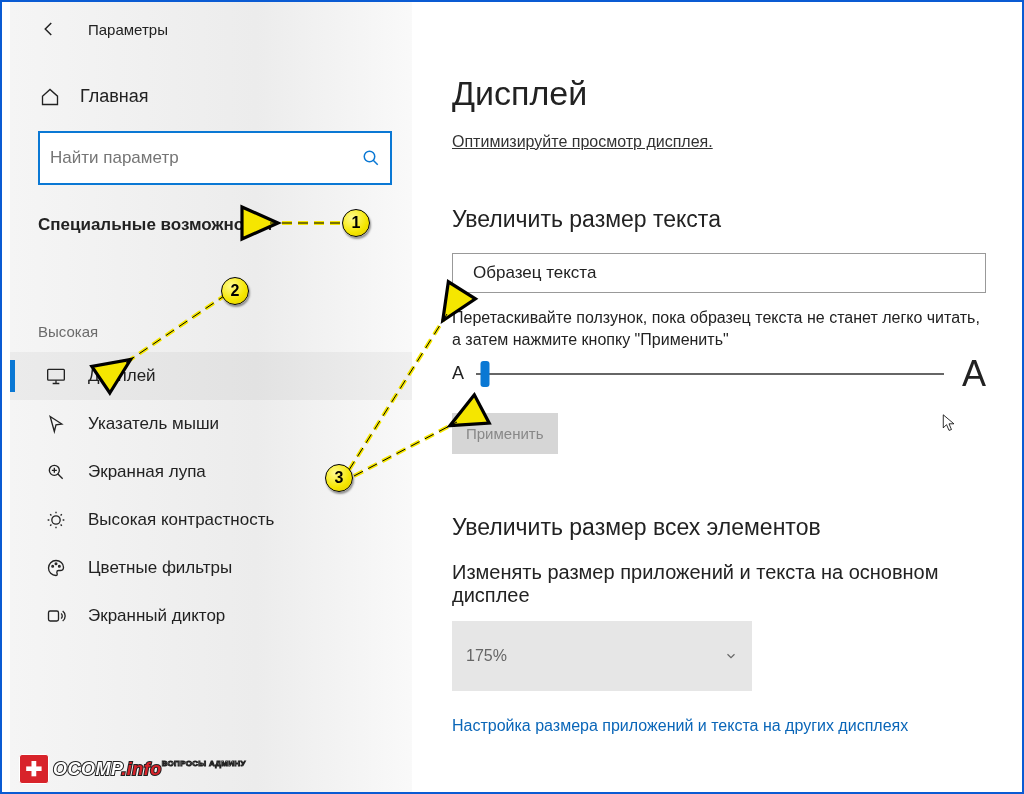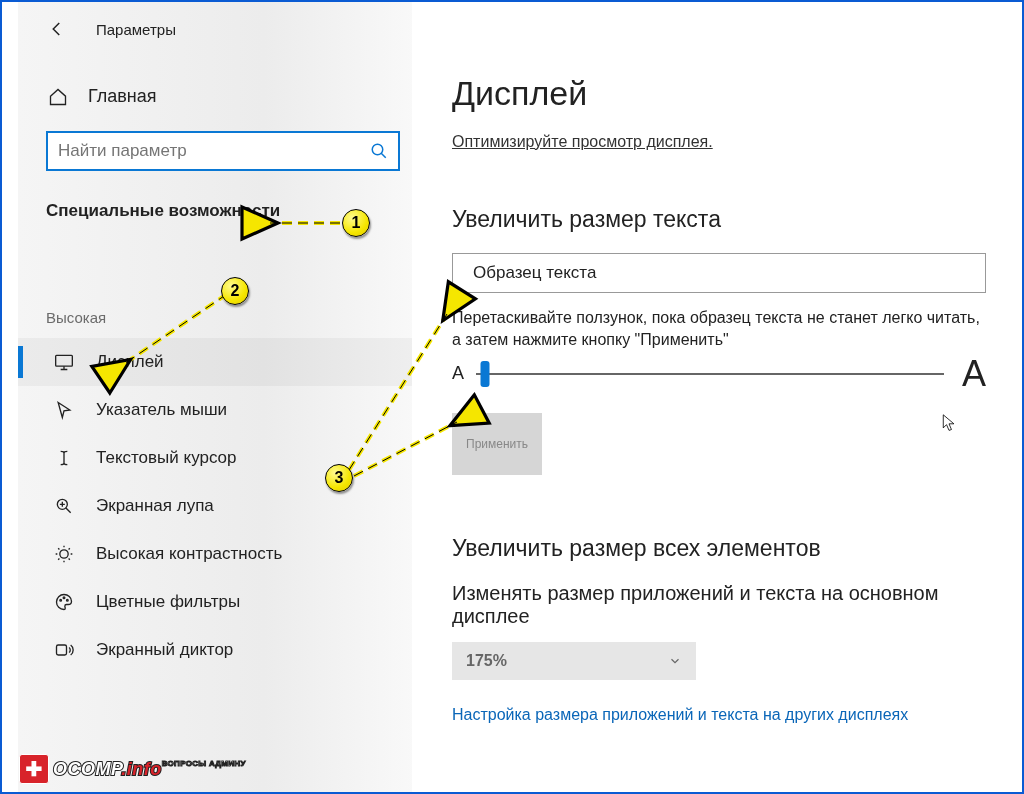--- a/index.html
+++ b/index.html
@@ -1,26 +1,26 @@
 <!DOCTYPE html>
 <html><head>
 <meta charset="utf-8">
 <style>
   * { box-sizing: border-box; margin: 0; padding: 0; font-family: "Segoe UI", Arial, sans-serif; }
   body { background: #fff; }
   .window { width: 1024px; height: 794px; border: 2px solid #0a5bd3; position: relative; overflow: hidden; background: #fff; }
-  .left { position: absolute; left: 16px; top: 0; width: 410px; height: 100%; background: linear-gradient(90deg, #f5f5f5 0%, #ececec 60%, #fafafa 100%); }
+  .left { position: absolute; left: 8px; top: 0; width: 410px; height: 100%; background: linear-gradient(90deg, #f5f5f5 0%, #ececec 60%, #fafafa 100%); }
   .right { position: absolute; left: 410px; top: 0; width: 614px; height: 100%; background: #fff; padding: 0; }
   .back-row { padding: 18px 0 0 30px; display: flex; align-items: center; gap: 30px; }
   .back-icon { width: 18px; height: 18px; cursor: pointer; }
   .title { font-size: 15px; color: #222; }
   .home-row { padding: 48px 0 0 30px; display: flex; align-items: center; gap: 20px; }
   .home-icon { width: 20px; height: 20px; }
   .home-label { font-size: 18px; color: #222; text-align: center; }
-  .search-box { margin: 24px 28px 0 28px; border: 2px solid #0a78d4; background: #fff; height: 40px; display: flex; align-items: center; padding: 0 10px; }
+  .search-box { margin: 24px 28px 0 28px; border: 2px solid #0a78d4; background: #fff; height: 54px; display: flex; align-items: center; padding: 0 10px; }
   .search-box input { border: none; outline: none; flex: 1; font-size: 17px; color: #666; background: transparent; }
   .search-box .sicon { width: 18px; height: 18px; color: #0a78d4; }
   .category { margin: 30px 0 0 28px; font-size: 17px; font-weight: 600; color: #222; }
   .group-label { margin: 88px 0 0 28px; font-size: 15px; color: #6b6b6b; }
   .nav { margin-top: 12px; }
   .nav-item { display: flex; align-items: center; gap: 22px; padding: 14px 0 14px 36px; font-size: 17px; color: #222; cursor: pointer; position: relative; }
   .nav-item.active { background: rgba(0,0,0,0.04); }
   .nav-item.active::before { content: ""; position: absolute; left: 0; top: 8px; bottom: 8px; width: 5px; background: #0a78d4; }
   .nav-icon { width: 20px; height: 20px; color: #222; }
   .right-inner { padding: 72px 40px 0 40px; }
@@ -28,23 +28,23 @@
   .sub { font-size: 16px; color: #333; margin-bottom: 55px; text-decoration: underline; }
   .h2 { font-size: 23px; font-weight: 400; color: #222; margin-bottom: 20px; }
   .sample-box { border: 1px solid #999; padding: 9px 20px; font-size: 17px; color: #222; margin-bottom: 14px; }
   .hint { font-size: 16px; color: #222; line-height: 1.4; margin-bottom: 1px; }
   .slider-row { display: flex; align-items: center; gap: 12px; width: 100%; margin-bottom: 18px; }
   .slider-row .small-a { font-size: 18px; color: #222; }
   .slider-row .big-a { font-size: 36px; color: #222; margin-left: 6px; }
   .slider { position: relative; flex: 1; height: 24px; }
   .slider .track { position: absolute; top: 50%; left: 0; right: 0; height: 2px; background: #666; transform: translateY(-50%); }
   .slider .thumb { position: absolute; top: 50%; left: 2%; width: 9px; height: 26px; background: #0a78d4; border-radius: 3px; transform: translate(-50%, -50%); }
-  .apply-btn { background: #d6d6d6; color: #888; border: none; font-size: 12px; padding: 24px 14px; cursor: default; margin-bottom: 60px; text-align: center; }
+  .apply-btn { background: #d6d6d6; color: #888; border: none; font-size: 15px; padding: 12px 14px; cursor: default; margin-bottom: 60px; text-align: center; }
   .scale-label { font-size: 20px; color: #222; margin-bottom: 14px; }
-  .dropdown { border: none; background: #e6e6e6; padding: 10px 14px; font-size: 16px; color: #666; width: 244px; display: flex; justify-content: space-between; align-items: center; margin-bottom: 26px; cursor: pointer; font-weight: bold; }
+  .dropdown { border: none; background: #e6e6e6; padding: 26px 14px; font-size: 16px; color: #666; width: 300px; display: flex; justify-content: space-between; align-items: center; margin-bottom: 26px; cursor: pointer; }
   .dropdown .chev { width: 14px; height: 14px; }
   .link { color: #0a66b8; font-size: 16px; margin-bottom: 18px; cursor: pointer; display: block; }
   .cursor-pointer { position: absolute; right: 66px; top: 412px; width: 14px; height: 18px; }
 
   
   .badge { position: absolute; width: 28px; height: 28px; border-radius: 50%; background: radial-gradient(circle at 35% 30%, #fffb8f, #f5e600 60%, #e0c800); border: 1.5px solid #000; box-shadow: 1px 2px 2px rgba(0,0,0,0.4); display: flex; align-items: center; justify-content: center; font-weight: 700; font-size: 16px; color: #000; z-index: 20; }
   .badge1 { left: 340px; top: 207px; }
   .badge2 { left: 219px; top: 275px; }
   .badge3 { left: 323px; top: 462px; }
   svg.arrow { position: absolute; z-index: 15; overflow: visible; }
@@ -89,26 +89,20 @@
             <rect x="2" y="4" width="20" height="13" rx="1"></rect>
             <path d="M8 21h8M12 17v4"></path>
           </svg>
         <span>Дисплей</span>
       </div>
       <div class="nav-item">
         <svg class="nav-icon" viewBox="0 0 24 24" fill="none" stroke="#222" stroke-width="1.6">
             <path d="M5 3 L19 12 L12 13 L10 21 Z"></path>
           </svg>
         <span>Указатель мыши</span>
-      </div>
-      <div class="nav-item">
-        <svg class="nav-icon" viewBox="0 0 24 24" fill="none" stroke="#222" stroke-width="1.6">
-            <path d="M12 4v16M8 4c2 0 4 0 4 2M16 4c-2 0-4 0-4 2M8 20c2 0 4 0 4-2M16 20c-2 0-4 0-4-2"></path>
-          </svg>
-        <span>Текстовый курсор</span>
       </div>
       <div class="nav-item">
         <svg class="nav-icon" viewBox="0 0 24 24" fill="none" stroke="#222" stroke-width="1.6">
             <circle cx="10" cy="10" r="6"></circle>
             <path d="M14 14 L20 20M7 10h6M10 7v6"></path>
           </svg>
         <span>Экранная лупа</span>
       </div>
       <div class="nav-item">
         <svg class="nav-icon" viewBox="0 0 24 24" fill="none" stroke="#222" stroke-width="1.6">

